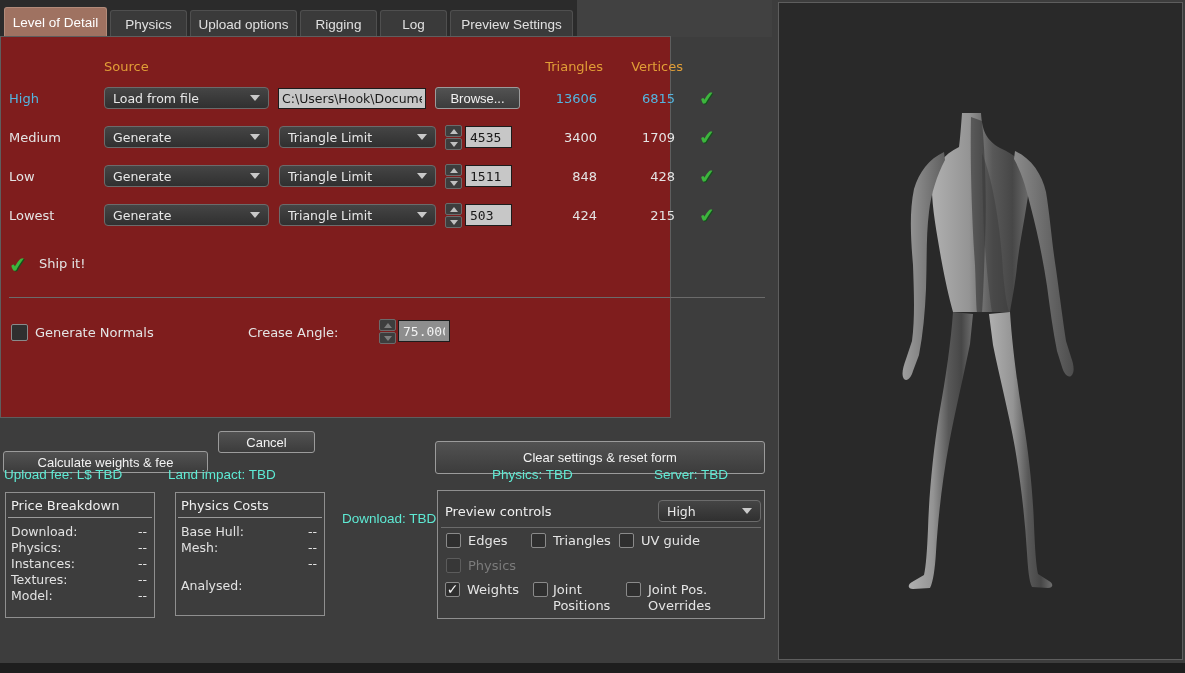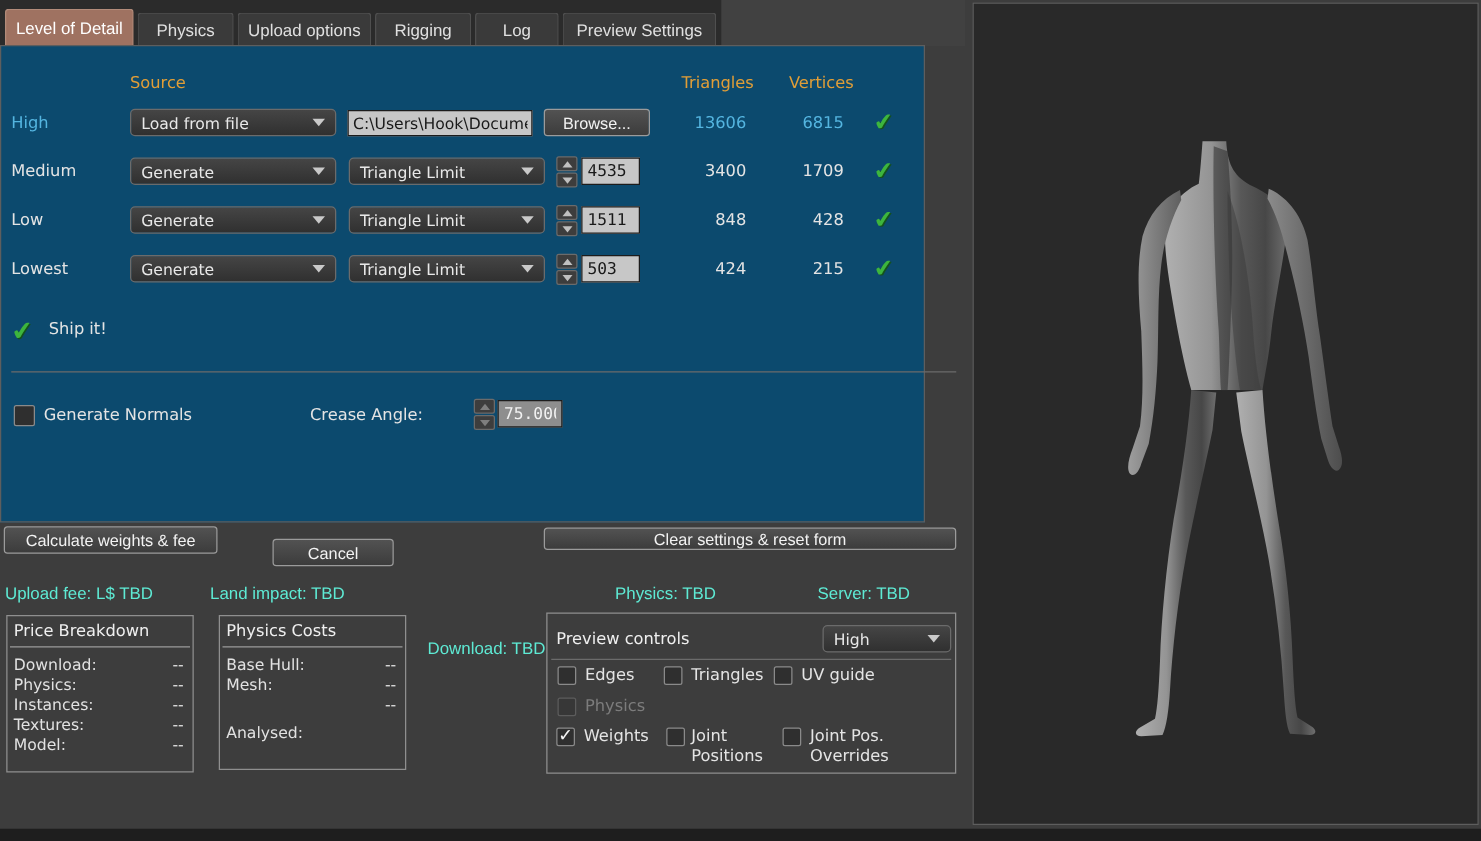--- a/index.html
+++ b/index.html
@@ -10,21 +10,21 @@
   
   #tabstrip { left:0; top:0; width:772px; height:37px; background:#414141; }
   #tabstrip .darkband { left:0; top:0; width:577px; height:37px; background:#2b2b2b; }
   .tab { position:absolute; bottom:0; height:27px; background:#3a3a3a; border:1px solid #4f4f4f;
          border-bottom:none; border-radius:3px 3px 0 0; color:#e0e0e0;
          font-family:"Liberation Sans", sans-serif; font-size:13.5px;
          display:flex; align-items:center; justify-content:center; cursor:default;margin-top:44px; }
   .tab.active { height:30px; background:#9f7261; border-color:#b28b7a; color:#fff; }
 
   
-  #lod-panel { left:0; top:36px; width:740px; height:382px; background:#0c4a6e;
+  #lod-panel { left:0; top:36px; width:671px; height:382px; background:#7f1d1d;
                border:1px solid #5e5e5e; }
   .hdr { color:#e19e37; font-size:13px; }
   .rowlabel { font-size:13px; }
   .blue { color:#54b5e0; }
 
   .dd { position:absolute; height:22px; background:linear-gradient(#454545,#303030);
         border:1px solid #6b6b6b; border-radius:4px; display:flex; align-items:center;
         padding:0 8px; color:#e8e8e8; font-size:12.5px; cursor:default; }
   .dd .arr { margin-left:auto; width:0; height:0; border-left:5px solid transparent;
              border-right:5px solid transparent; border-top:6px solid #c9c9c9; }
@@ -187,23 +187,23 @@
     <div class="spin-btn">
         <i class="tri-u"></i>
       </div>
     <div class="spin-btn">
         <i class="tri-d"></i>
       </div>
   </div>
   <input class="numfield disabled" style="left: 397px; top: 283px; width: 52px;" value="75.000">
 </div>
 
-<div class="btn" style="left:3px;top:421px;width:171px;height:22px;">Calculate weights &amp; fee</div>
+<div class="btn" style="left:3px;top:451px;width:205px;height:22px;">Calculate weights &amp; fee</div>
 <div class="btn" style="left:218px;top:431px;width:97px;height:22px;">Cancel</div>
-<div class="btn" style="left:435px;top:422px;width:330px;height:18px;">Clear settings &amp; reset form</div>
+<div class="btn" style="left:435px;top:441px;width:330px;height:33px;">Clear settings &amp; reset form</div>
 
 <div class="statustxt" style="left:4px;">Upload fee: L$ TBD</div>
 <div class="statustxt" style="left:168px;">Land impact: TBD</div>
 <div class="statustxt" style="left:342px;margin-top:44px;">Download: TBD</div>
 <div class="statustxt" style="left:492px;">Physics: TBD</div>
 <div class="statustxt" style="left:654px;">Server: TBD</div>
 
 <div class="groupbox" style="left:5px;top:492px;width:150px;height:126px;">
   <div class="title">Price Breakdown</div>
   <div class="tsep"></div>

